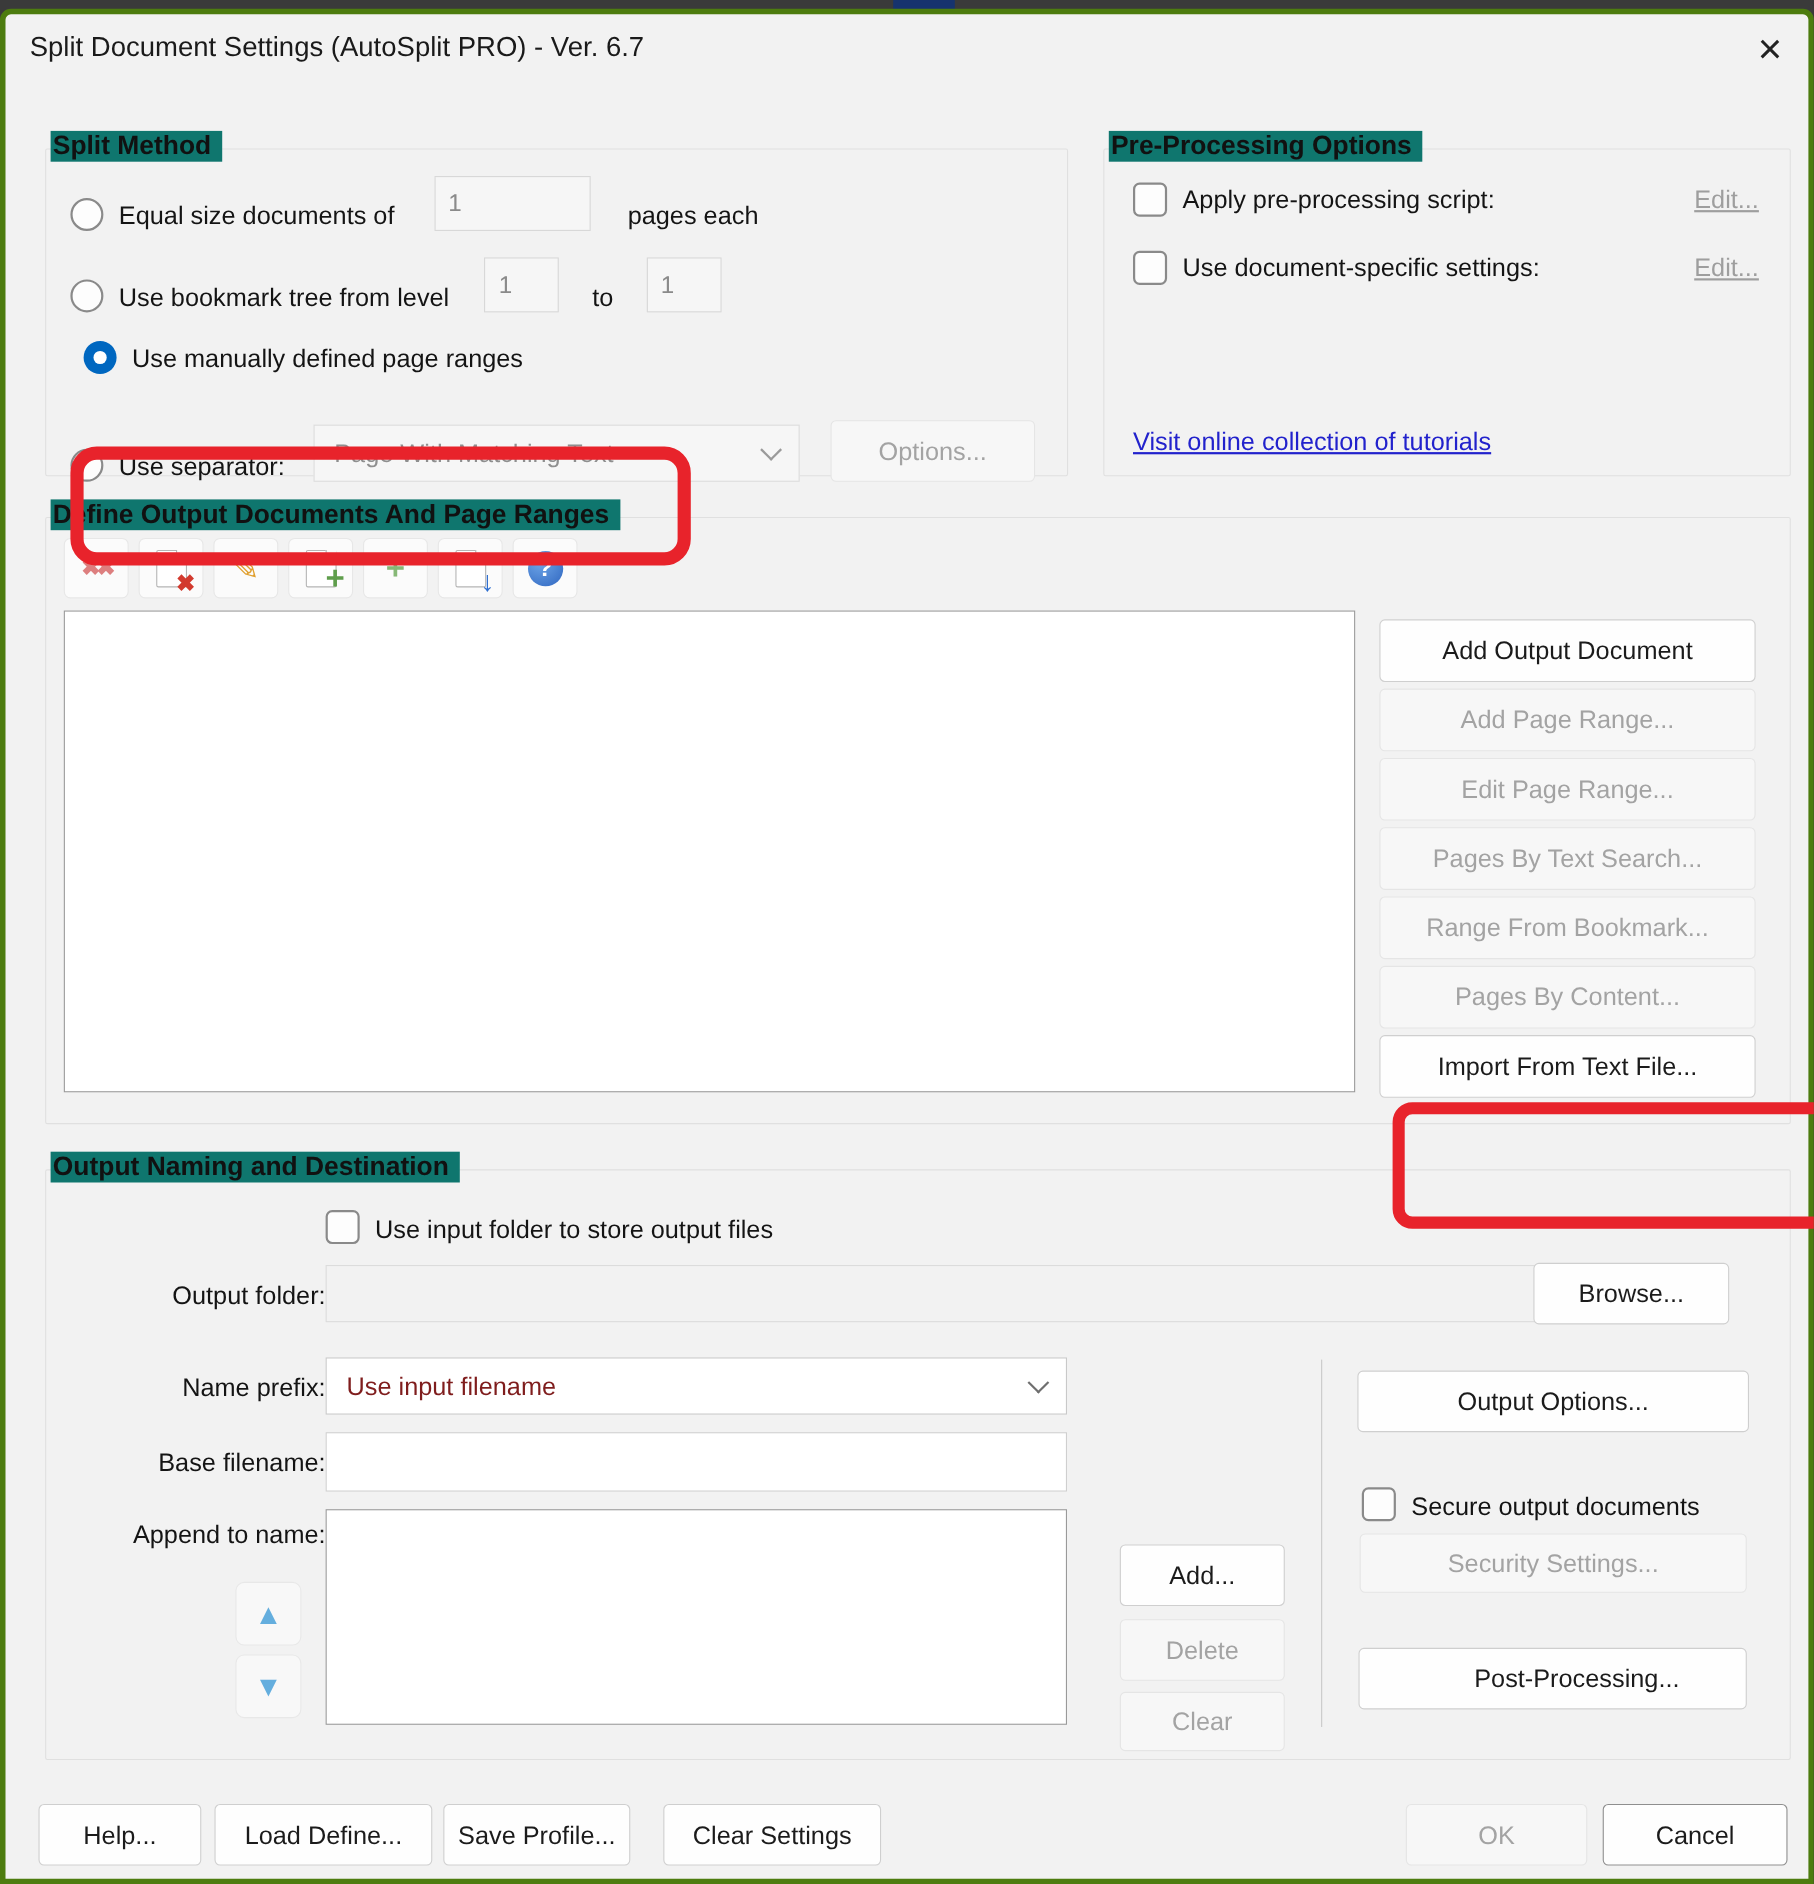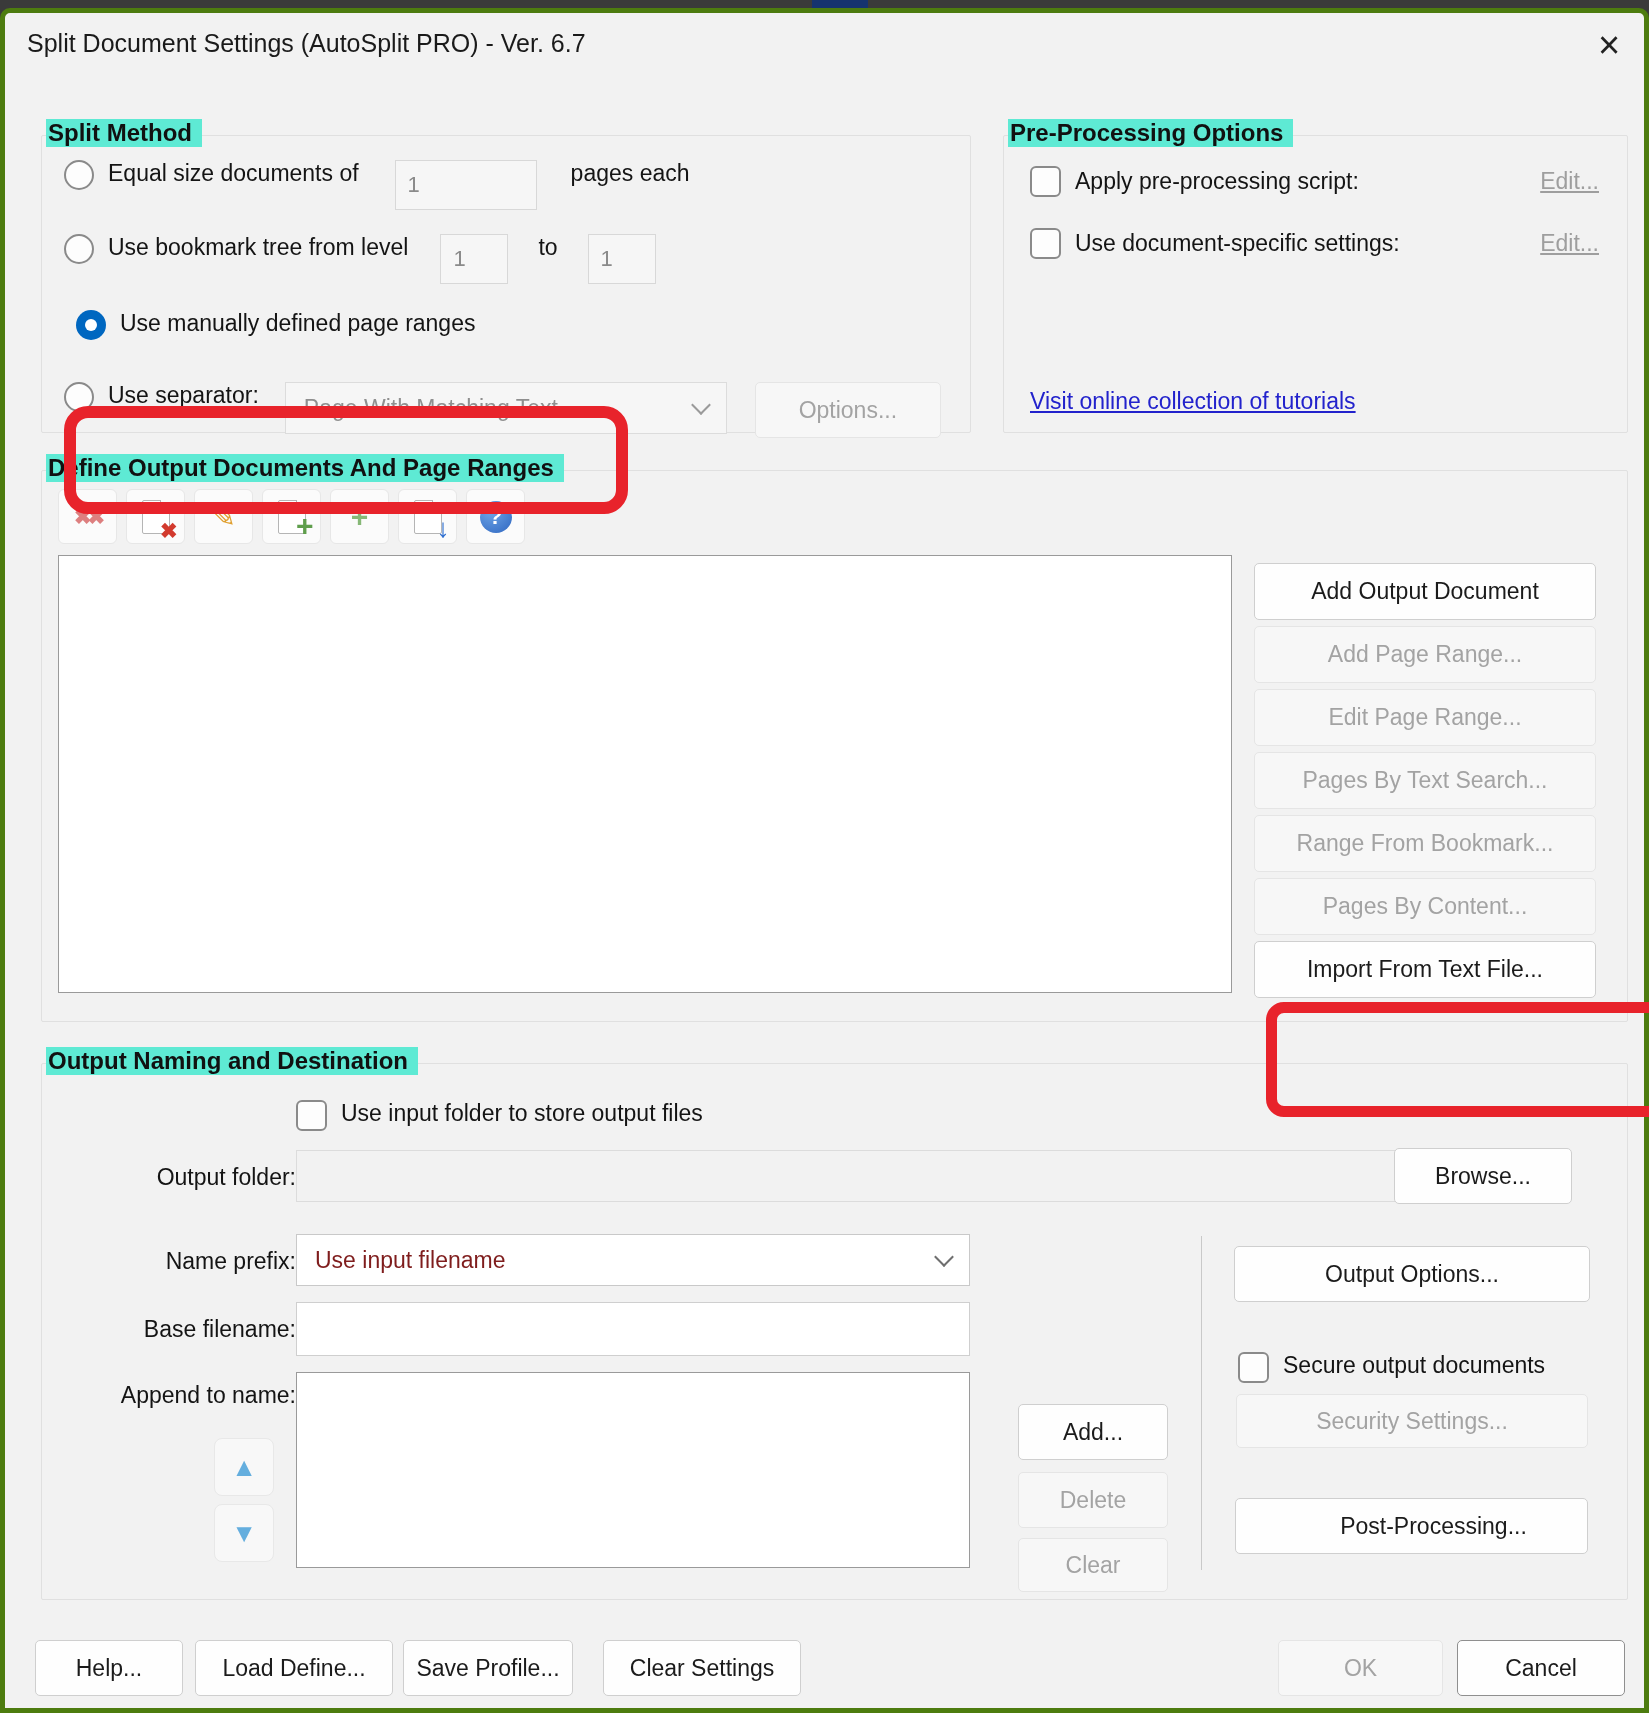--- a/index.html
+++ b/index.html
@@ -10,27 +10,27 @@
     background:#f2f2f2; border:5px solid #4d7c0f; box-sizing:border-box;
     border-radius:10px 10px 0 0; color:#1b1b1b; font-size:23px;
   }
   
   .titlebar { position:absolute; left:0; top:0; width:100%; height:62px; }
   .title { position:absolute; left:22px; top:16px; font-size:25px; color:#1a1a1a; }
   .close-btn { position:absolute; left:1578px; top:10px; width:52px; height:44px; display:flex; align-items:center; justify-content:center; cursor:pointer; }
   .close-btn::after { content:"×"; font-size:38px; font-weight:300; color:#222; line-height:1; }
   
   .groupbox { position:absolute; border:1px solid #e0e0e0; border-radius:2px; box-sizing:border-box; }
-  .group-label { position:absolute; top:-17px; left:4px; background:#5eead4; padding:0 10px 0 2px; font-weight:bold; font-size:24px; color:#111; white-space:nowrap; }
+  .group-label { position:absolute; top:-17px; left:4px; background:#0f766e; padding:0 10px 0 2px; font-weight:bold; font-size:24px; color:#111; white-space:nowrap; }
   #gb-split   { left:36px;  top:122px;  width:930px;  height:298px; }
   #gb-preproc { left:998px; top:122px;  width:625px;  height:298px; }
   #gb-define  { left:36px;  top:457px;  width:1587px; height:552px; }
   #gb-output  { left:36px;  top:1050px; width:1587px; height:537px; }
   
-  .row { position:absolute; display:flex; align-items:flex-start; }
+  .row { position:absolute; display:flex; align-items:flex-end; }
   .radio { width:30px; height:30px; border-radius:50%; border:2px solid #8a8a8a; background:#fdfdfd; box-sizing:border-box; flex:0 0 auto; cursor:pointer; }
   .radio.selected { border:none; background:#0067c0; position:relative; }
   .radio.selected::after { content:""; position:absolute; left:9px; top:9px; width:12px; height:12px; border-radius:50%; background:#fff; }
   .checkbox { width:31px; height:31px; border-radius:6px; border:2px solid #8a8a8a; background:#fdfdfd; box-sizing:border-box; flex:0 0 auto; cursor:pointer; }
   .rlabel { margin-left:14px; font-size:23px; color:#141414; white-space:nowrap; }
   .numfield { box-sizing:border-box; height:50px; background:#f6f6f6; border:1px solid #d8d8d8; color:#8a8a8a; font-size:22px; display:flex; align-items:center; padding-left:12px; }
   .combo { box-sizing:border-box; height:52px; display:flex; align-items:center; justify-content:space-between; padding:0 18px; font-size:23px; }
   .combo.gray { background:#f6f6f6; border:1px solid #dcdcdc; color:#8f8f8f; }
   .combo.white { background:#ffffff; border:1px solid #c9c9c9; color:#7f1d1d; }
   .chev { width:12px; height:12px; border-right:2px solid #9a9a9a; border-bottom:2px solid #9a9a9a; transform:rotate(45deg); margin-top:-6px; flex:0 0 auto; }

